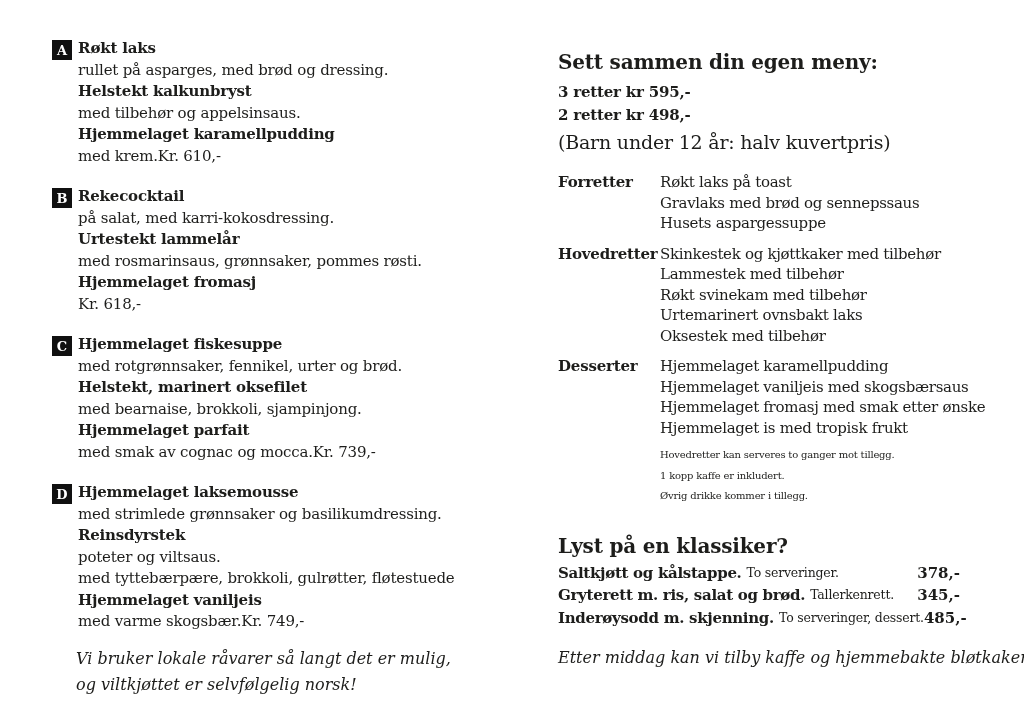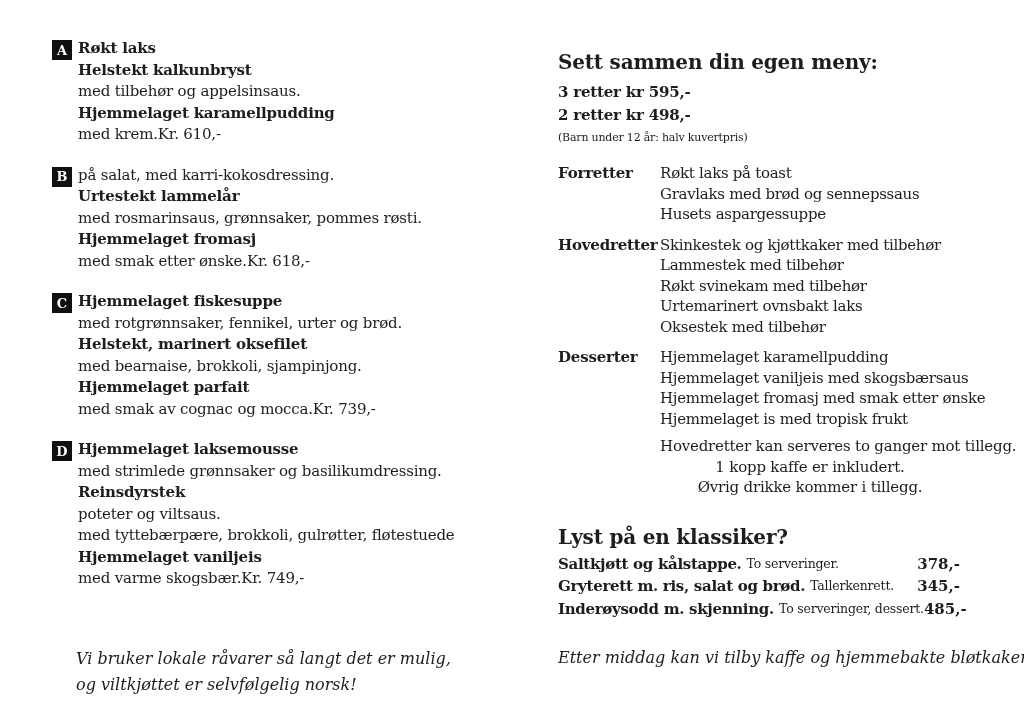--- a/index.html
+++ b/index.html
@@ -15,28 +15,28 @@
     font-weight:bold;font-size:13px;display:flex;align-items:center;justify-content:center;
     margin-top:2px;
   }
   .set-body{font-size:15px;line-height:21.5px;letter-spacing:-0.2px;}
   .course-title{font-weight:bold;}
   .price-row{display:flex;justify-content:flex-start;width:368px;}
   
   .right-col{position:absolute;left:558px;top:50px;width:402px;}
   .compose-title{font-size:20px;font-weight:bold;line-height:24px;margin-bottom:7px;letter-spacing:-0.2px;}
   .option{font-size:15px;font-weight:bold;line-height:22.5px;white-space:nowrap;letter-spacing:-0.2px;}
-  .age-note{font-size:11px;margin-top:5px;letter-spacing:-0.2px;}
+  .age-note{font-size:19px;margin-top:5px;letter-spacing:-0.2px;}
   .groups-wrap{margin-top:19px;}
   .group{display:grid;grid-template-columns:102px 1fr;}
   .group + .group{margin-top:10px;}
   .group-label{font-weight:bold;font-size:15px;line-height:20.5px;letter-spacing:-0.2px;}
   .group-items .item{font-size:15px;line-height:20.5px;white-space:nowrap;letter-spacing:-0.3px;}
   .fine-notes{margin-left:102px;margin-top:7px;}
-  .fine-notes .note-line{font-size:15px;line-height:20.5px;white-space:nowrap;letter-spacing:-0.2px;text-align:center;}
+  .fine-notes .note-line{font-size:10px;line-height:20.5px;white-space:nowrap;letter-spacing:-0.2px;}
   .classics-title{font-size:20px;font-weight:bold;line-height:24px;margin-top:27px;letter-spacing:-0.2px;}
   .classic-row{display:flex;align-items:center;line-height:22.5px;white-space:nowrap;}
   .classic-row.first{margin-top:4px;}
   .classic-name{font-weight:bold;font-size:15px;letter-spacing:-0.3px;}
   .classic-note{font-size:12.5px;margin-left:5px;letter-spacing:-0.2px;}
   .classic-price{font-weight:bold;font-size:15px;margin-left:auto;}
   
   .script-left{position:absolute;left:76px;top:646px;font-style:italic;font-size:16px;line-height:26px;white-space:nowrap;}
   .script-right{position:absolute;left:558px;top:648px;font-style:italic;font-size:16px;white-space:nowrap;}
 </style>
@@ -44,39 +44,40 @@
 <body>
 
 <div class="page">
 
   <div class="left-col">
 
     <div class="menu-set">
       <div class="badge">A</div>
       <div class="set-body">
         <div class="course-title">Røkt laks</div>
+        <div class="course-desc">rullet på asparges, med brød og dressing.</div>
         <div class="course-title">Helstekt kalkunbryst</div>
         <div class="course-desc">med tilbehør og appelsinsaus.</div>
         <div class="course-title">Hjemmelaget karamellpudding</div>
         <div class="price-row">
           <span class="course-desc">med krem.</span>
           <span class="price">Kr. 610,-</span>
         </div>
       </div>
     </div>
 
     <div class="menu-set">
       <div class="badge">B</div>
       <div class="set-body">
+        <div class="course-title">Rekecocktail</div>
         <div class="course-desc">på salat, med karri-kokosdressing.</div>
         <div class="course-title">Urtestekt lammelår</div>
         <div class="course-desc">med rosmarinsaus, grønnsaker, pommes røsti.</div>
         <div class="course-title">Hjemmelaget fromasj</div>
         <div class="price-row">
-          <span class="course-desc">med smak etter ønske.</span>
           <span class="price">Kr. 618,-</span>
         </div>
       </div>
     </div>
 
     <div class="menu-set">
       <div class="badge">C</div>
       <div class="set-body">
         <div class="course-title">Hjemmelaget fiskesuppe</div>
         <div class="course-desc">med rotgrønnsaker, fennikel, urter og brød.</div>

